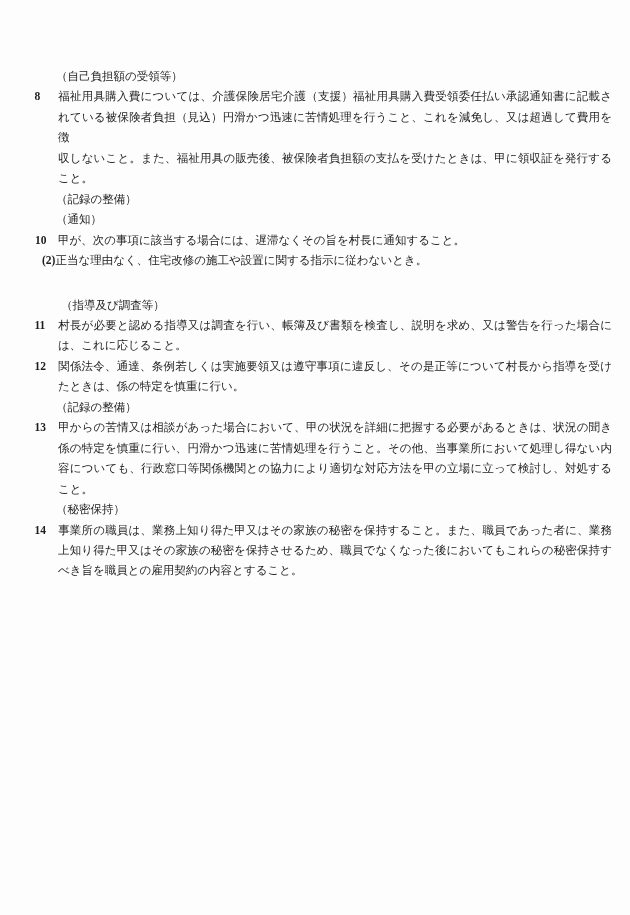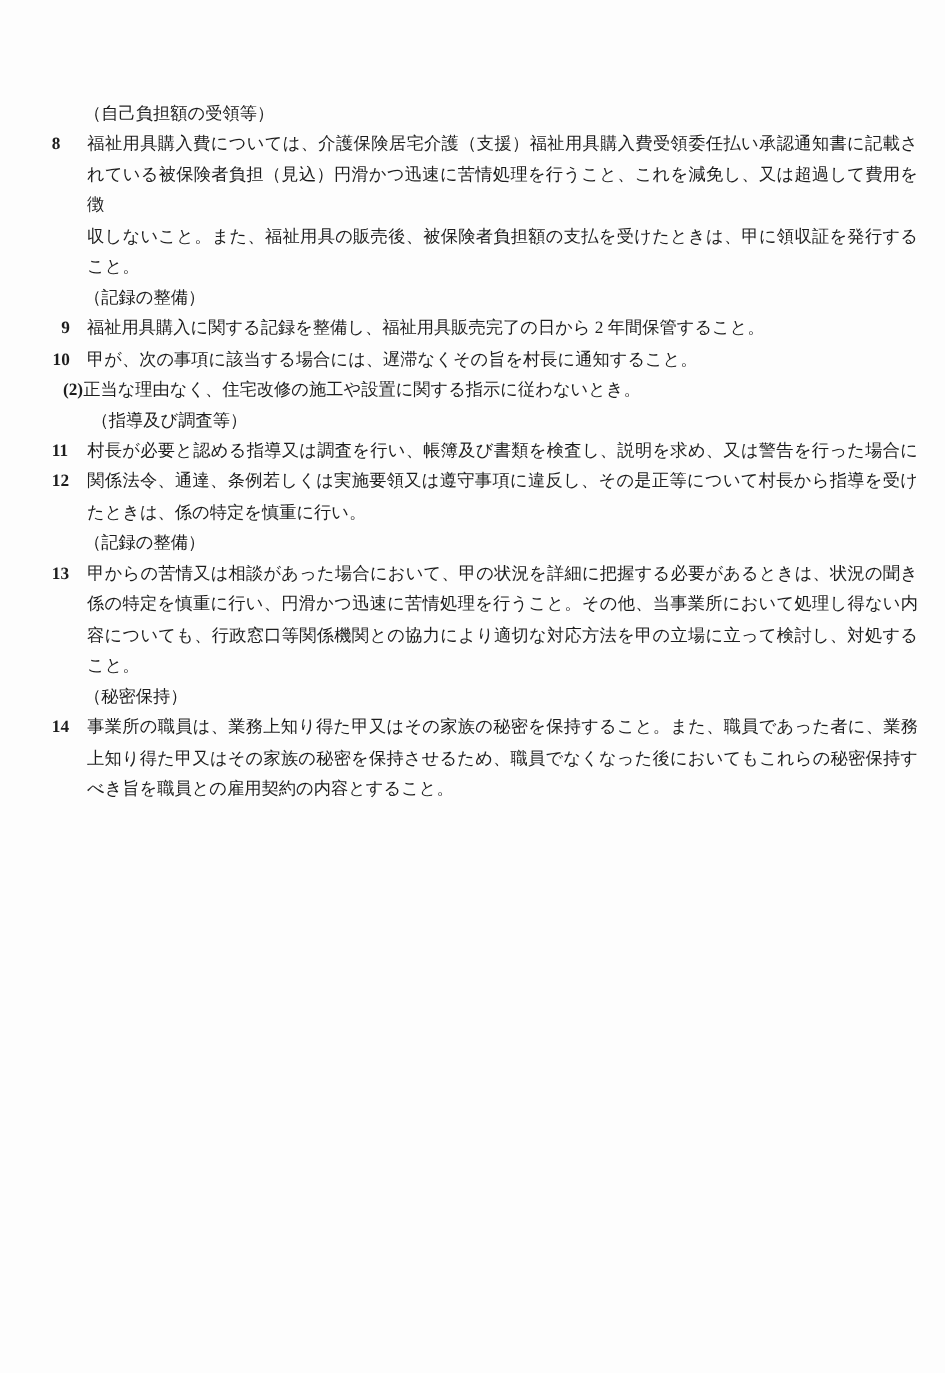--- a/index.html
+++ b/index.html
@@ -32,20 +32,21 @@
     text-align: justify;
     text-align-last: justify;
   }
   
   .heading {
     padding-left: 21.5px;
   }
   
   .heading2 {
     padding-left: 26.5px;
+    margin-top: 24px;
   }
   
   .item {
     padding-left: 23.5px;
     text-indent: -23.5px;
   }
   .num {
     display: inline-block;
     width: 12px;
     text-align: right;
@@ -69,25 +70,26 @@
 <body style="background: rgb(253, 253, 253);">
 
 <div class="page">
   <div class="doc" id="doc" style="color: rgb(29, 29, 29);">
       <div class="line heading"><span>（自己負担額の受領等）</span></div>
       <div class="line item fill"><span class="num">8</span><span>福祉用具購入費については、介護保険居宅介護（支援）福祉用具購入費受領委任払い承認通知書に記載さ</span></div>
       <div class="line cont fill"><span>れている被保険者負担（見込）円滑かつ迅速に苦情処理を行うこと、これを減免し、又は超過して費用を徴</span></div>
       <div class="line cont fill"><span>収しないこと。また、福祉用具の販売後、被保険者負担額の支払を受けたときは、甲に領収証を発行する</span></div>
       <div class="line cont"><span>こと。</span></div>
       <div class="line heading"><span>（記録の整備）</span></div>
-      <div class="line item"><span class="num">9</span><span>福祉用具購入に関する記録を整備し、福祉用具販売完了の日から 2 年間保管すること。</span></div>
+      <div class="line heading"><span>（通知）</span></div>
       <div class="line item"><span class="num">10</span><span>甲が、次の事項に該当する場合には、遅滞なくその旨を村長に通知すること。</span></div>
       <div class="line subitem"><span class="marker">(2)</span><span>正当な理由なく、住宅改修の施工や設置に関する指示に従わないとき。</span></div>
       <div class="line heading2"><span>（指導及び調査等）</span></div>
       <div class="line item fill"><span class="num">11</span><span>村長が必要と認める指導又は調査を行い、帳簿及び書類を検査し、説明を求め、又は警告を行った場合に</span></div>
+      <div class="line cont"><span>は、これに応じること。</span></div>
       <div class="line item fill"><span class="num">12</span><span>関係法令、通達、条例若しくは実施要領又は遵守事項に違反し、その是正等について村長から指導を受け</span></div>
       <div class="line cont"><span>たときは、係の特定を慎重に行い。</span></div>
       <div class="line heading"><span>（記録の整備）</span></div>
       <div class="line item fill"><span class="num">13</span><span>甲からの苦情又は相談があった場合において、甲の状況を詳細に把握する必要があるときは、状況の聞き</span></div>
       <div class="line cont fill"><span>係の特定を慎重に行い、円滑かつ迅速に苦情処理を行うこと。その他、当事業所において処理し得ない内</span></div>
       <div class="line cont fill"><span>容についても、行政窓口等関係機関との協力により適切な対応方法を甲の立場に立って検討し、対処する</span></div>
       <div class="line cont"><span>こと。</span></div>
       <div class="line heading"><span>（秘密保持）</span></div>
       <div class="line item fill"><span class="num">14</span><span>事業所の職員は、業務上知り得た甲又はその家族の秘密を保持すること。また、職員であった者に、業務</span></div>
       <div class="line cont fill"><span>上知り得た甲又はその家族の秘密を保持させるため、職員でなくなった後においてもこれらの秘密保持す</span></div>

